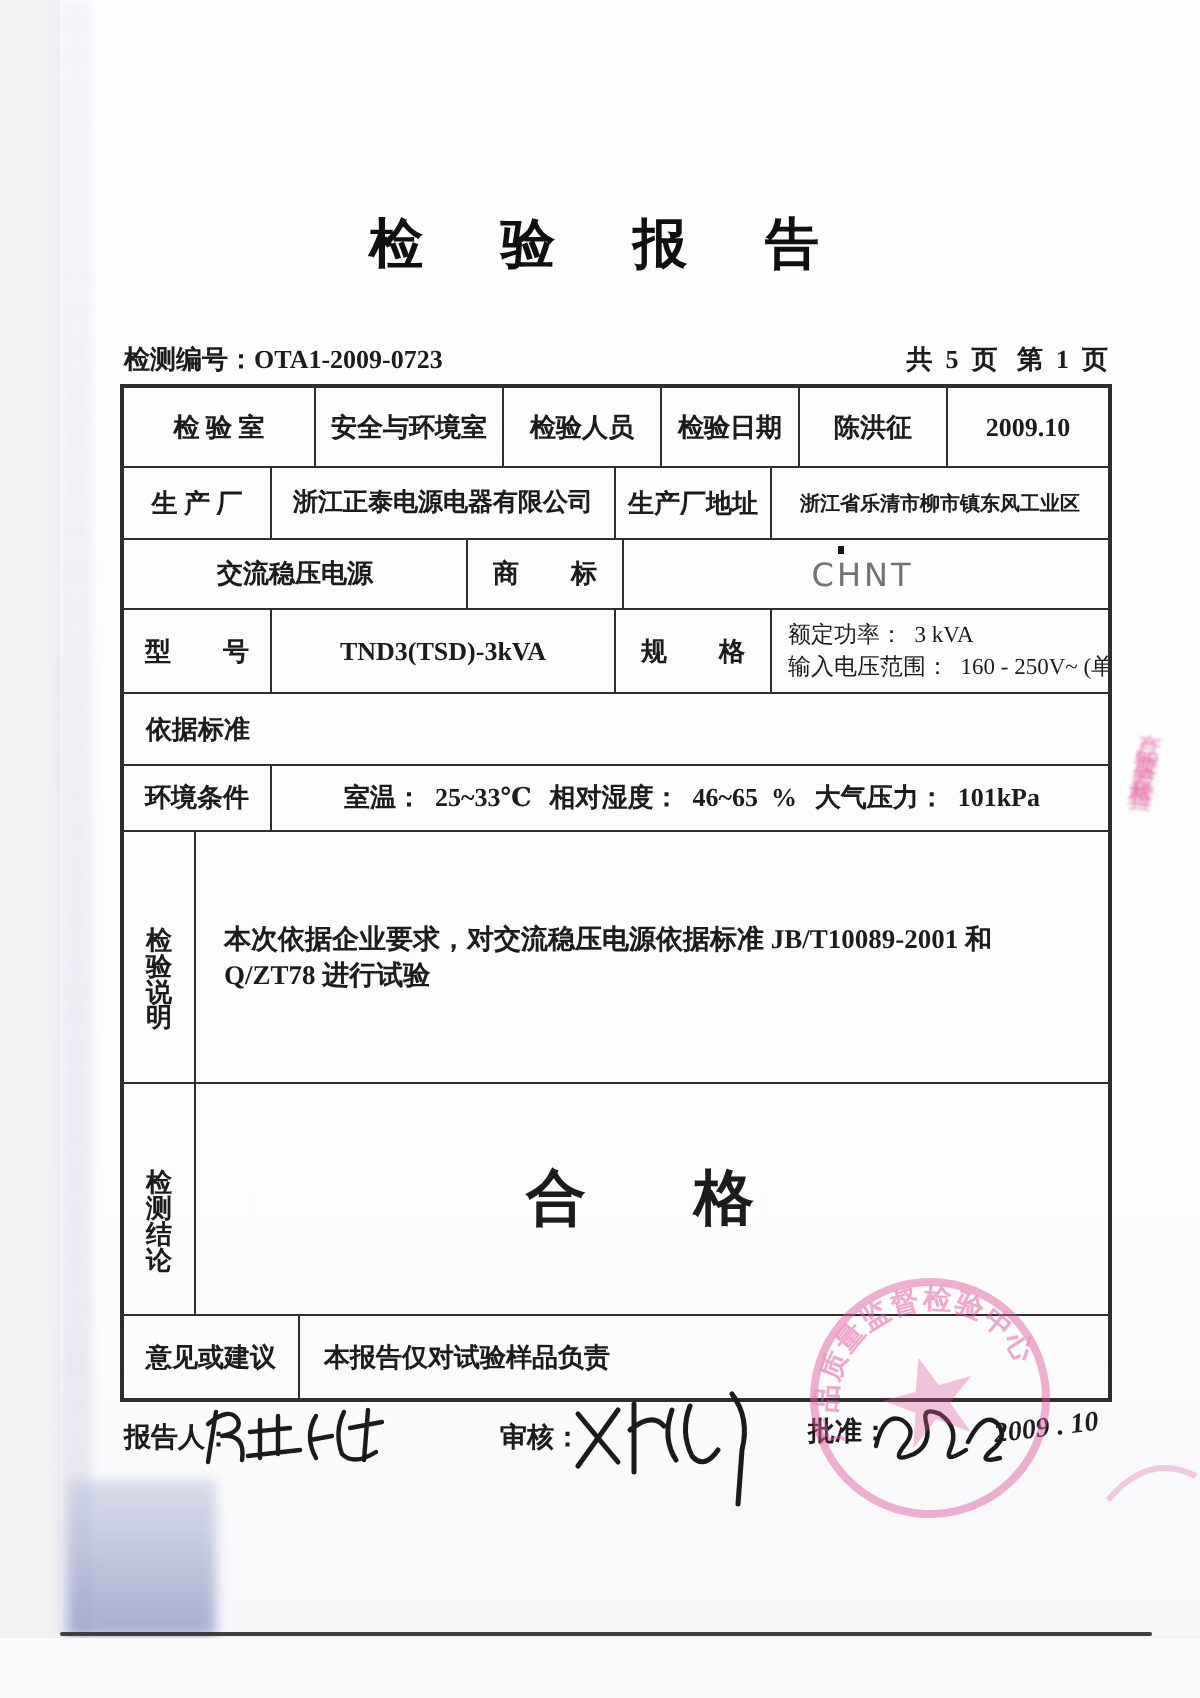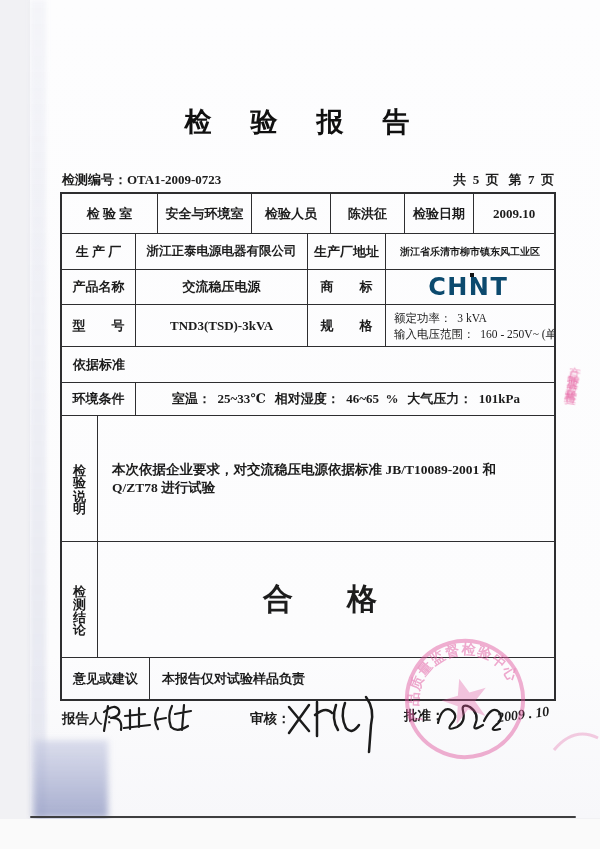--- a/index.html
+++ b/index.html
@@ -44,21 +44,21 @@
 
   .vlabel{
     writing-mode:vertical-lr;text-orientation:upright;
     font-weight:600;font-size:13px;letter-spacing:13px;line-height:1;
   }
   .left-align{justify-content:flex-start;}
   .col2{flex-direction:column;align-items:flex-start;justify-content:center;}
 
   .brand{
     font-family:"DejaVu Sans","Liberation Sans",sans-serif;
-    font-weight:bold;font-size:24px;letter-spacing:1.5px;color:#0c4a6e;position:relative;
+    font-weight:normal;font-size:16px;letter-spacing:1.5px;color:#737373;position:relative;
   }
   .chnt-dot{position:absolute;left:30px;top:-2px;width:3.5px;height:3.5px;background:#151515;}
   .spec{font-size:11.5px;line-height:16px;font-weight:400;}
   .std{font-size:13px;line-height:17px;font-weight:600;}
   .envrow{display:flex;justify-content:space-between;align-items:center;width:100%;
     padding:0 34px 0 36px;box-sizing:border-box;font-weight:600;font-size:13px;}
   .note-text{font-size:13.5px;font-weight:600;padding:0 26px 0 14px;text-align:left;}
   .verdict{font-size:30px;font-weight:600;letter-spacing:12px;white-space:pre;}
 
   .sig-label{position:absolute;font-size:13.5px;font-weight:700;white-space:pre;}
@@ -83,40 +83,40 @@
 
 <div class="paper"></div>
 <div class="left-strip"></div>
 <div class="corner-blue"></div>
 <div class="bottom-line"></div>
 <div class="below-paper"></div>
 
 <div class="title">检　验　报　告</div>
 
 <div class="meta-left"><span>检测编号：</span><span>OTA1-2009-0723</span></div>
-<div class="meta-right">共  5  页   第  7  页</div>
+<div class="meta-right">共  5  页   第  1  页</div>
 
 <div class="tbl">
 
   <div class="row" style="height:40px">
     <div class="cell lbl" style="width:96px">
         <span>检 验 室</span>
       </div>
     <div class="cell val" style="width:94px">
         <span>安全与环境室</span>
       </div>
     <div class="cell lbl" style="width:79px">
         <span>检验人员</span>
       </div>
+    <div class="cell lbl" style="width:69px">
+        <span>检验日期</span>
+      </div>
     <div class="cell val" style="width:74px">
         <span>陈洪征</span>
       </div>
-    <div class="cell lbl" style="width:69px">
-        <span>检验日期</span>
-      </div>
     <div class="cell val grow">
         <span>2009.10</span>
       </div>
   </div>
 
   <div class="row" style="height:36px">
     <div class="cell lbl" style="width:74px">
         <span>生 产 厂</span>
       </div>
     <div class="cell val" style="width:172px;font-size:12.5px">
@@ -124,23 +124,20 @@
       </div>
     <div class="cell lbl" style="width:78px">
         <span>生产厂地址</span>
       </div>
     <div class="cell val grow" style="font-size:10px">
         <span>浙江省乐清市柳市镇东风工业区</span>
       </div>
   </div>
 
   <div class="row" style="height:35px">
-    <div class="cell lbl" style="width:74px">
-        <span>产品名称</span>
-      </div>
     <div class="cell val" style="width:172px">
         <span>交流稳压电源</span>
       </div>
     <div class="cell lbl" style="width:78px">
         <span>商　　标</span>
       </div>
     <div class="cell grow">
       <span class="brand">CHNT</span>
         <span class="chnt-dot" style="position:relative;display:inline-block;top:-12px;left:-38px;"></span>
     </div>

